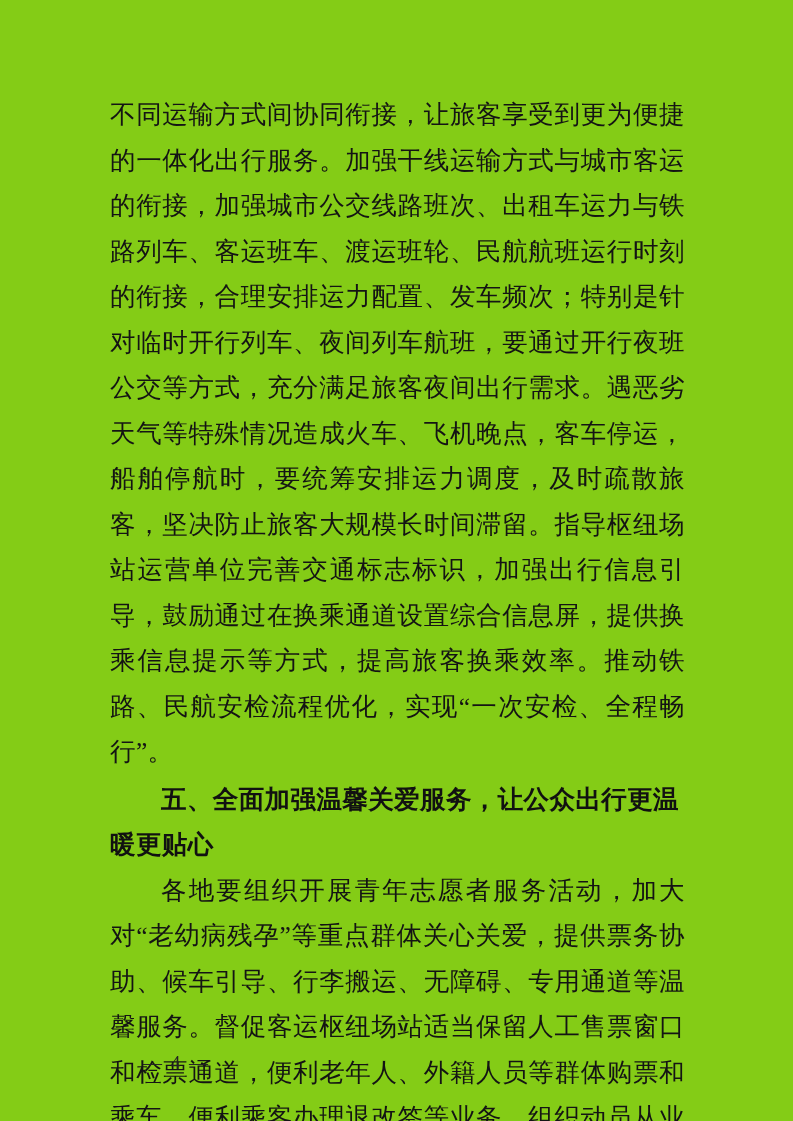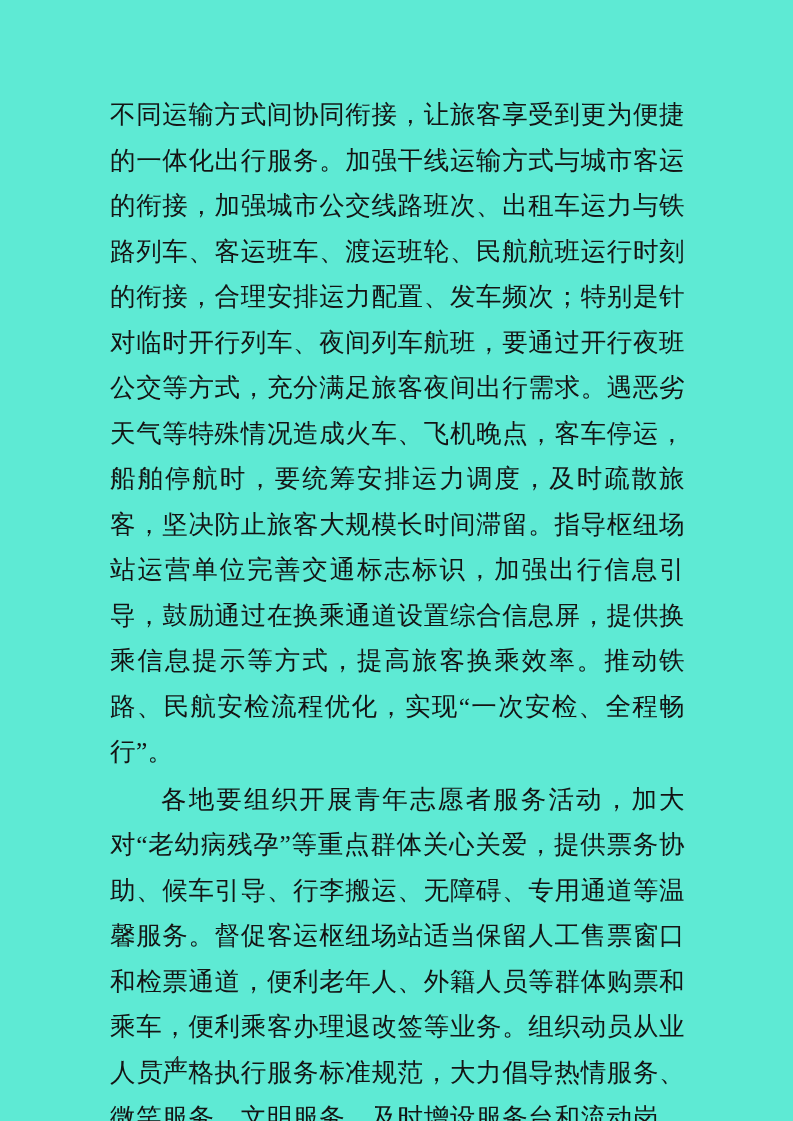--- a/index.html
+++ b/index.html
@@ -14,21 +14,21 @@
     color: #1a1a1a;
     position: relative;
     overflow: hidden;
   }
   .page {
     position: absolute;
     top: 0;
     left: 0;
     width: 793px;
     height: 1121px;
-    background: #5eead4;
+    background: #84cc16;
   }
   .content {
     position: absolute;
     left: 110px;
     top: 92px;
     width: 575px;
   }
   .para {
     font-size: 25.5px;
     line-height: 45.5px;
@@ -74,20 +74,21 @@
 </head>
 <body>
 
 <div class="page">
   <div class="content">
 
     <p class="para">不同运输方式间协同衔接，让旅客享受到更为便捷的一体化出行服务。加强干线运输方式与城市客运的衔接，加强城市公交线路班次、出租车运力与铁路列车、客运班车、渡运班轮、民航航班运行时刻的衔接，合理安排运力配置、发车频次；特别是针对临时开行列车、夜间列车航班，要通过开行夜班公交等方式，充分满足旅客夜间出行需求。遇恶劣天气等特殊情况造成火车、飞机晚点，客车停运，船舶停航时，要统筹安排运力调度，及时疏散旅客，坚决防止旅客大规模长时间滞留。指导枢纽场站运营单位完善交通标志标识，加强出行信息引导，鼓励通过在换乘通道设置综合信息屏，提供换乘信息提示等方式，提高旅客换乘效率。推动铁路、民航安检流程优化，实现“一次安检、全程畅行”。</p>
 
     <div class="spacer-sm"></div>
 
+    <p class="heading">五、全面加强温馨关爱服务，让公众出行更温暖更贴心</p>
 
     <p class="para indent">各地要组织开展青年志愿者服务活动，加大对“老幼病残孕”等重点群体关心关爱，提供票务协助、候车引导、行李搬运、无障碍、专用通道等温馨服务。督促客运枢纽场站适当保留人工售票窗口和检票通道，便利老年人、外籍人员等群体购票和乘车，便利乘客办理退改签等业务。组织动员从业人员严格执行服务标准规范，大力倡导热情服务、微笑服务、文明服务，及时增设服务台和流动岗，增加引导标识，做好热水供应、应急药品储备等工作。鼓励运输企业通过热线电话、微信小程序等方式，围绕票务、安检、进出站、登乘等环节，开通一站式“爱心预约”服务。全面落实军人、消</p>
 
   </div>
 
   <div class="footer">
     <span class="footer-inner">— 4 —</span>
   </div>
 </div>
 

